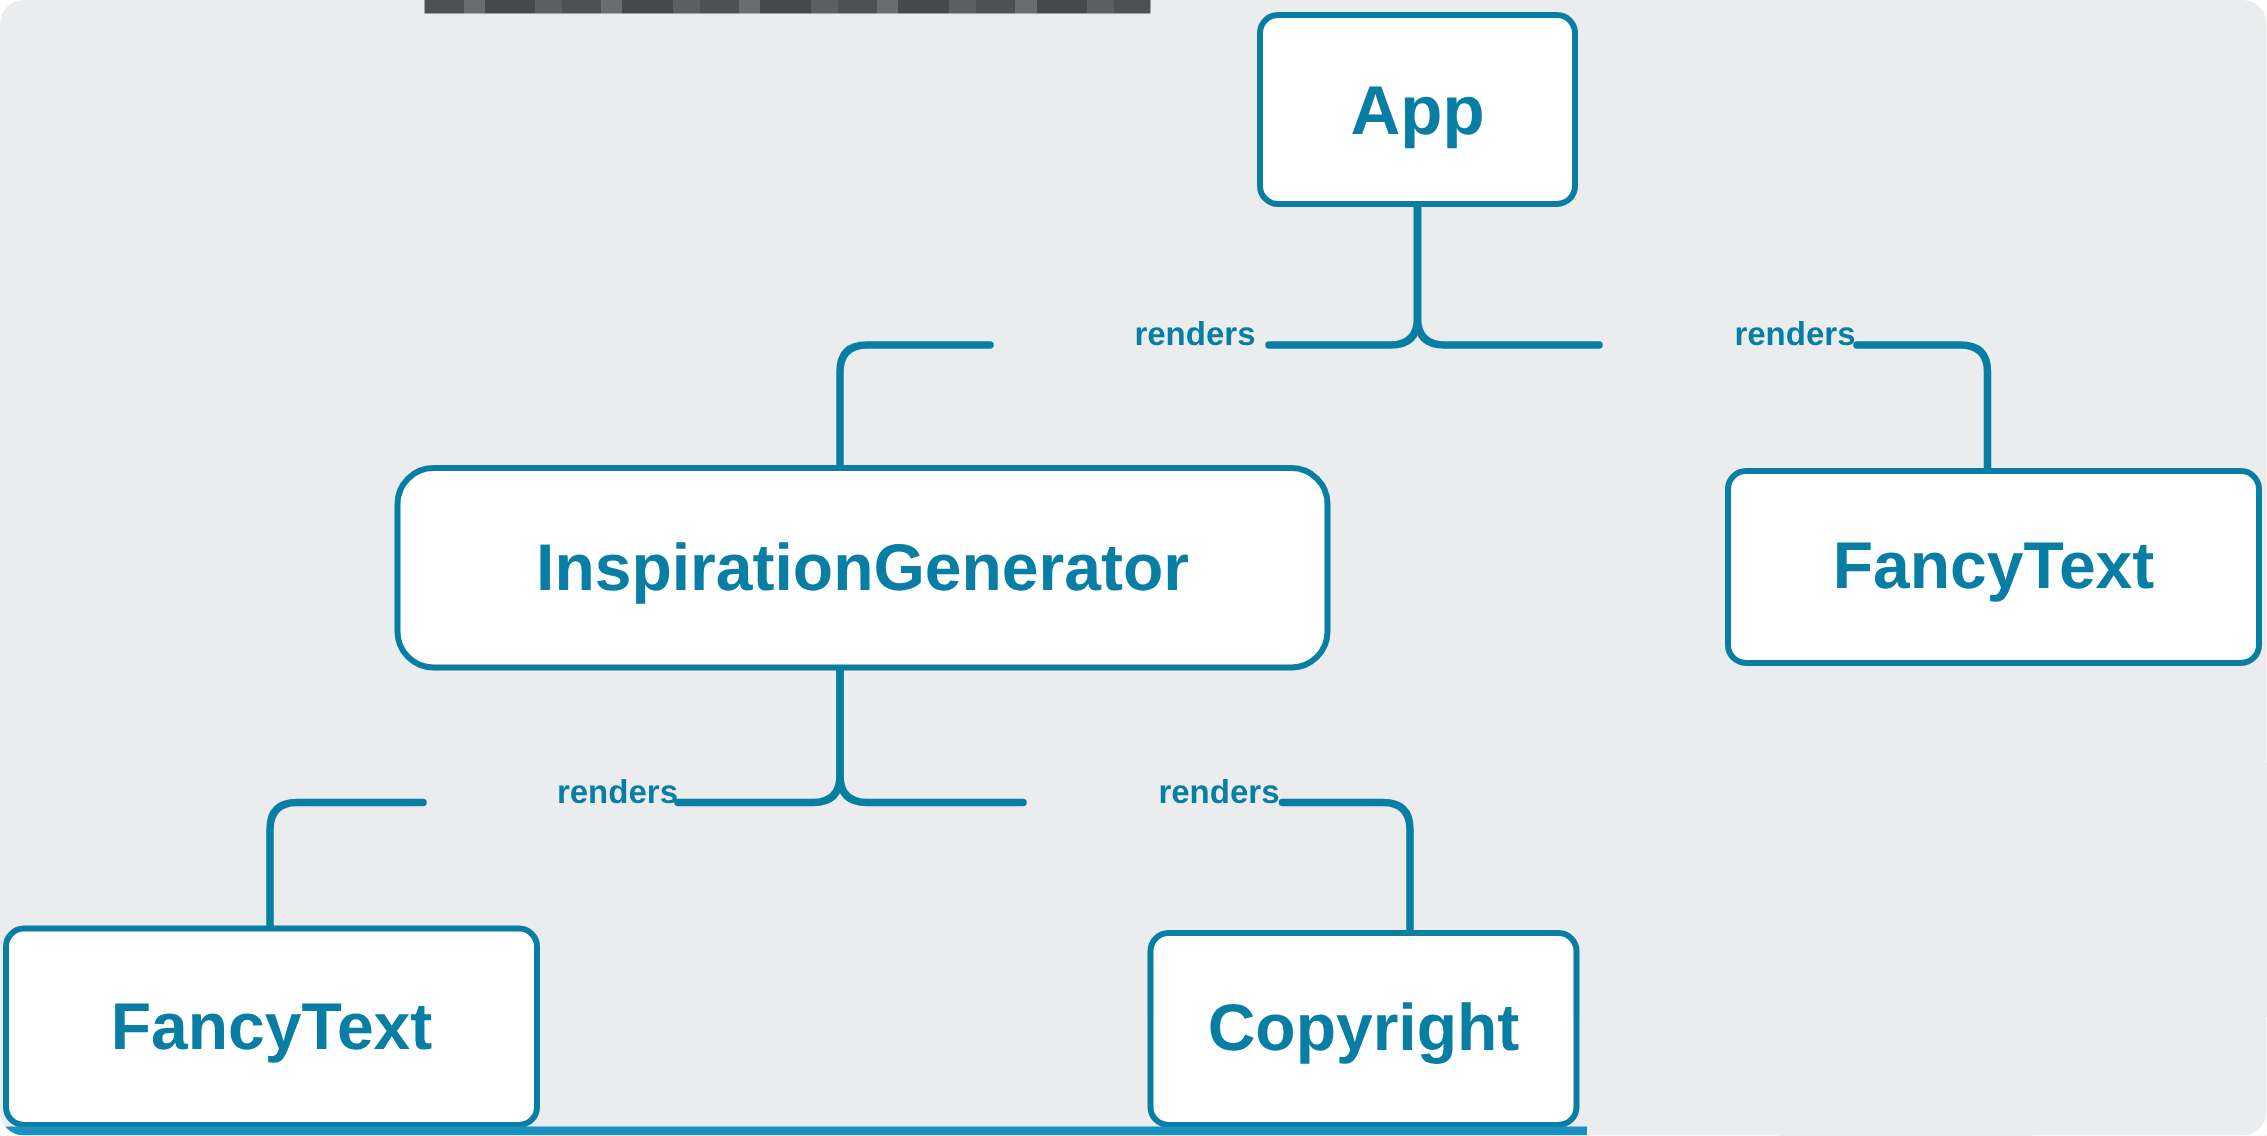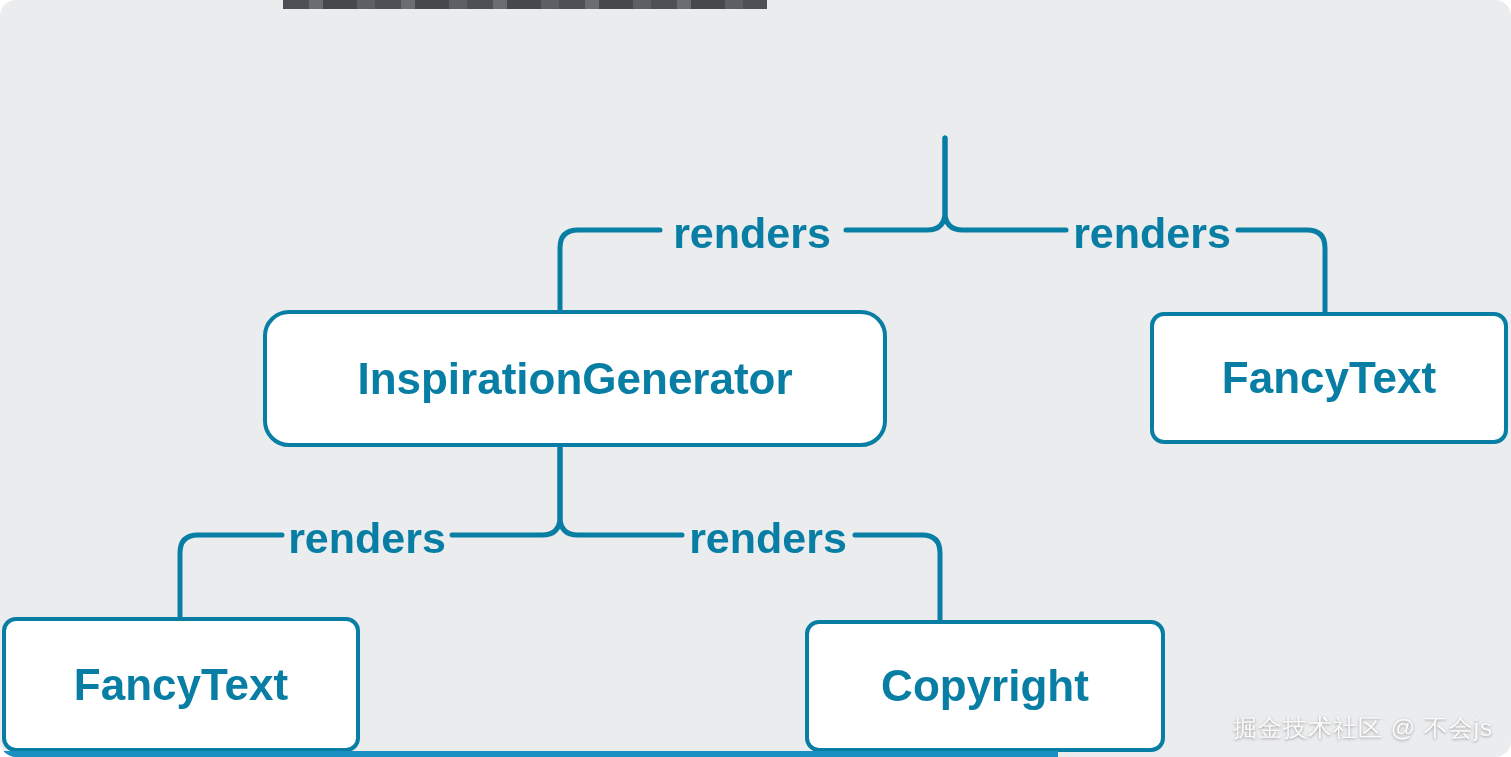--- a/index.html
+++ b/index.html
@@ -19,29 +19,29 @@
     border-radius:14px;
     display:flex;align-items:center;justify-content:center;
     color:var(--accent);
     font-weight:700;
     box-sizing:border-box;
   }
   .node-app{left:838px;top:8px;width:214px;height:130px;font-size:46px;}
   .node-inspiration{left:263px;top:310px;width:624px;height:137px;font-size:44px;border-radius:26px;}
   .node-fancy-right{left:1150px;top:312px;width:358px;height:132px;font-size:44px;}
   .node-fancy-left{left:2px;top:617px;width:358px;height:135px;font-size:44px;}
-  .node-copyright{left:765px;top:620px;width:360px;height:132px;font-size:44px;margin-left:40px;}
+  .node-copyright{left:765px;top:620px;width:288px;height:132px;font-size:44px;}
   .edges{position:absolute;left:0;top:0;width:1511px;height:757px;}
   .edges path{stroke:var(--accent);stroke-width:5;fill:none;stroke-linecap:round;}
   .edge-label{
     position:absolute;
     width:170px;
-    text-align:center;
+    text-align:right;
     color:var(--accent);
-    font-size:43px;
+    font-size:22px;
     font-weight:600;
     line-height:1;
   }
   .label-1{left:667px;top:212px;}
   .label-2{left:1067px;top:212px;}
   .label-3{left:282px;top:517px;}
   .label-4{left:683px;top:517px;}
   .top-artifact{
     position:absolute;left:283px;top:0;width:484px;height:9px;
     background:repeating-linear-gradient(90deg,#33343a 0 26px,#55565c 26px 40px,#2a2b30 40px 74px,#45464c 74px 92px);
@@ -66,20 +66,23 @@
 
   <div class="top-artifact"></div>
 
   <svg class="edges" viewBox="0 0 1511 757" aria-hidden="true">
     <path d="M 945 138 L 945 212 Q 945 230 927 230 L 846 230 M 660 230 L 578 230 Q 560 230 560 248 L 560 310"></path>
     <path d="M 945 138 L 945 212 Q 945 230 963 230 L 1066 230 M 1238 230 L 1307 230 Q 1325 230 1325 248 L 1325 312"></path>
     <path d="M 560 447 L 560 517 Q 560 535 542 535 L 452 535 M 282 535 L 198 535 Q 180 535 180 553 L 180 617"></path>
     <path d="M 560 447 L 560 517 Q 560 535 578 535 L 682 535 M 855 535 L 922 535 Q 940 535 940 553 L 940 620"></path>
   </svg>
 
+  <div class="node node-app">
+    <span>App</span>
+  </div>
 
   <div class="node node-inspiration">
     <span>InspirationGenerator</span>
   </div>
 
   <div class="node node-fancy-right">
     <span>FancyText</span>
   </div>
 
   <div class="node node-fancy-left">
@@ -90,15 +93,14 @@
     <span>Copyright</span>
   </div>
 
   <div class="edge-label label-1">renders</div>
   <div class="edge-label label-2">renders</div>
   <div class="edge-label label-3">renders</div>
   <div class="edge-label label-4">renders</div>
 
   <div class="bottom-strip"></div>
 
-  <div class="watermark">掘金技术社区 @ 不会js</div>
 
 </div>
 
 </body></html>

